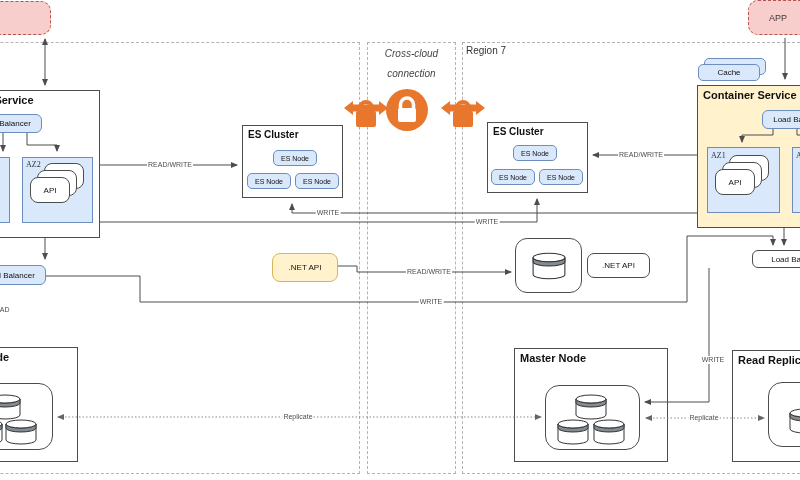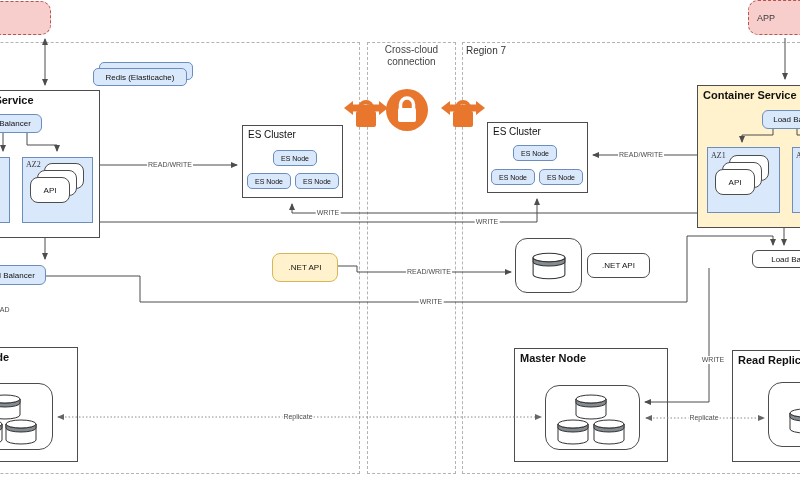--- a/index.html
+++ b/index.html
@@ -9,62 +9,58 @@
   .region-rect{border:1px dashed #b3b3b3;}
   .box{background:#fff;border:1px solid #4d4d4d;}
   .blue{background:#dae8fc;border:1px solid #6c8ebf;}
   .yellow{background:#fff2cc;border:1px solid #d6b656;}
   .pinkbox{background:#f8cecc;border:1px dashed #b85450;border-radius:10px;}
   .rounded{border-radius:6px;}
   .r8{border-radius:8px;}
   .r14{border-radius:14px;}
   .flexc{display:flex;align-items:center;justify-content:center;}
   .title{font-weight:bold;font-size:11px;white-space:nowrap;}
-  .title10{font-weight:normal;font-size:10px;white-space:nowrap;}
+  .title10{font-weight:bold;font-size:10px;white-space:nowrap;}
   .lbl9{font-size:9px;white-space:nowrap;}
   .lbl8{font-size:8px;white-space:nowrap;}
   .azlbl{font-size:8px;color:#333;font-family:Liberation Serif, serif;}
   .esnode{background:#dae8fc;border:1px solid #6c8ebf;border-radius:5px;
           display:flex;align-items:center;justify-content:center;font-size:7px;}
   .stack2 .layer{position:absolute;background:#dae8fc;border:1px solid #6c8ebf;border-radius:5px;box-sizing:border-box;}
   .stack2 .back{left:6px;top:0;right:0;bottom:6px;}
   .stack2 .front{left:0;top:6px;right:6px;bottom:0;display:flex;align-items:center;justify-content:center;font-size:8px;}
   .stack3 .layer{position:absolute;background:#fff;border:1px solid #4d4d4d;border-radius:8px;box-sizing:border-box;}
   .stack3 .l1{left:14px;top:0;right:0;bottom:14px;}
   .stack3 .l2{left:7px;top:7px;right:7px;bottom:7px;}
   .stack3 .l3{left:0;top:14px;right:14px;bottom:0;display:flex;align-items:center;justify-content:center;font-size:8px;}
   .elabel{position:absolute;transform:translate(-50%,-50%);background:#fff;font-size:7px;
           color:#4d4d4d;line-height:8px;padding:0 1px;white-space:nowrap;z-index:6;}
   .elabel.noshift{transform:none;}
-  .cclabel{font-size:10px;color:#454545;text-align:center;line-height:12px;}
+  .cclabel{font-size:10px;color:#454545;text-align:center;line-height:20px;font-style:italic;}
   .r2label{font-size:10px;color:#333;white-space:nowrap;}
   svg.wires{position:absolute;left:0;top:0;z-index:5;pointer-events:none;}
   .icon{z-index:4;}
 </style>
 </head>
 <body>
 
 <div class="canvas">
 
   <div class="abs region-rect" style="left:-100px;top:42px;width:460px;height:432px;"></div>
   <div class="abs region-rect" style="left:367px;top:42px;width:89px;height:432px;"></div>
   <div class="abs region-rect" style="left:462px;top:42px;width:438px;height:432px;"></div>
 
   <div class="abs cclabel" style="left:367px;top:44px;width:89px;">Cross-cloud connection</div>
   <div class="abs r2label" style="left:466px;top:45px;">Region 7</div>
 
   <div class="abs pinkbox" style="left:-60px;top:1px;width:111px;height:34px;"></div>
   <div class="abs pinkbox" style="left:748px;top:0px;width:132px;height:35px;display:flex;align-items:center;">
-    <span class="lbl9" style="padding-left:0;color:#3b3b3b;margin-left:8px;">APP</span>
-  </div>
-
-  <div class="abs stack2" style="left:93px;top:62px;width:100px;height:24px;">
-    <div class="layer back"></div>
-    <div class="layer front">Redis (Elasticache)</div>
-  </div>
+    <span class="lbl9" style="padding-left:20px;color:#3b3b3b;">APP</span>
+  </div>
+
 
   <div class="abs box" style="left:-66px;top:90px;width:166px;height:148px;"></div>
   <div class="abs title" style="left:-60px;top:94px;">Container Service</div>
   <div class="abs blue rounded flexc lbl8" style="left:-32px;top:114px;width:74px;height:19px;">Load Balancer</div>
   <div class="abs blue" style="left:-60px;top:157px;width:70px;height:66px;"></div>
   <div class="abs blue" style="left:22px;top:157px;width:71px;height:66px;"></div>
   <div class="abs azlbl" style="left:26px;top:160px;">AZ2</div>
   <div class="abs stack3" style="left:30px;top:163px;width:54px;height:40px;">
     <div class="layer l1"></div>
     <div class="layer l2"></div>
@@ -123,20 +119,24 @@
   <div class="abs esnode" style="left:539px;top:169px;width:44px;height:16px;">ES Node</div>
 
   <div class="abs box" style="left:515px;top:238px;width:67px;height:55px;border-radius:12px;"></div>
   <svg class="abs icon" style="left:531px;top:251px;" width="36" height="30" viewBox="0 0 34 26">
       <path d="M2,5 v16 a15,4 0 0 0 30,0 V5" fill="#fff" stroke="#333"></path>
       <path d="M2,5 a15,4 0 0 0 30,0 v4 a15,4 0 0 1 -30,0 z" fill="#848b91" stroke="#333"></path>
       <ellipse cx="17" cy="5" rx="15" ry="4" fill="#fff" stroke="#333"></ellipse>
     </svg>
   <div class="abs box flexc lbl8" style="left:587px;top:253px;width:63px;height:25px;border-radius:7px;">.NET API</div>
 
+  <div class="abs stack2" style="left:698px;top:58px;width:68px;height:23px;">
+    <div class="layer back"></div>
+    <div class="layer front">Cache</div>
+  </div>
 
   <div class="abs yellow" style="left:697px;top:85px;width:183px;height:143px;border:1px solid #4d4d4d;"></div>
   <div class="abs title" style="left:703px;top:89px;">Container Service</div>
   <div class="abs blue rounded flexc lbl8" style="left:762px;top:110px;width:74px;height:19px;">Load Balancer</div>
   <div class="abs blue" style="left:707px;top:147px;width:73px;height:66px;"></div>
   <div class="abs azlbl" style="left:711px;top:151px;">AZ1</div>
   <div class="abs stack3" style="left:715px;top:155px;width:54px;height:40px;">
     <div class="layer l1"></div>
     <div class="layer l2"></div>
     <div class="layer l3">API</div>

